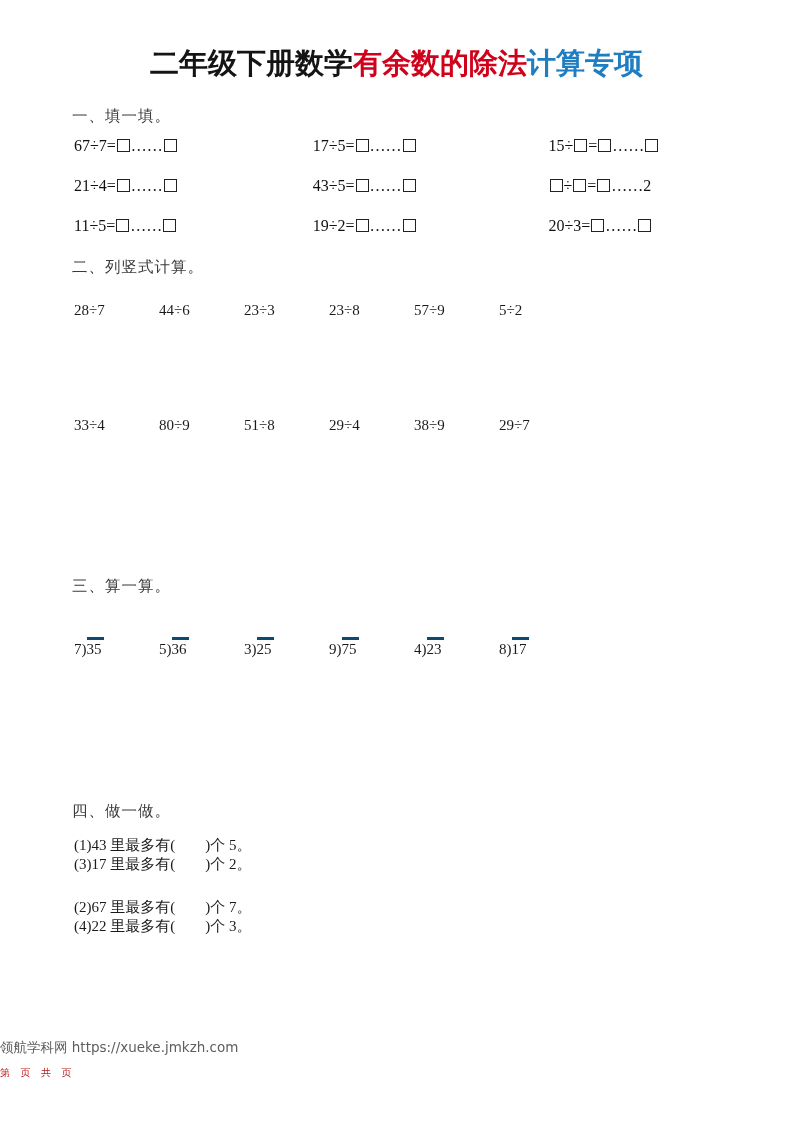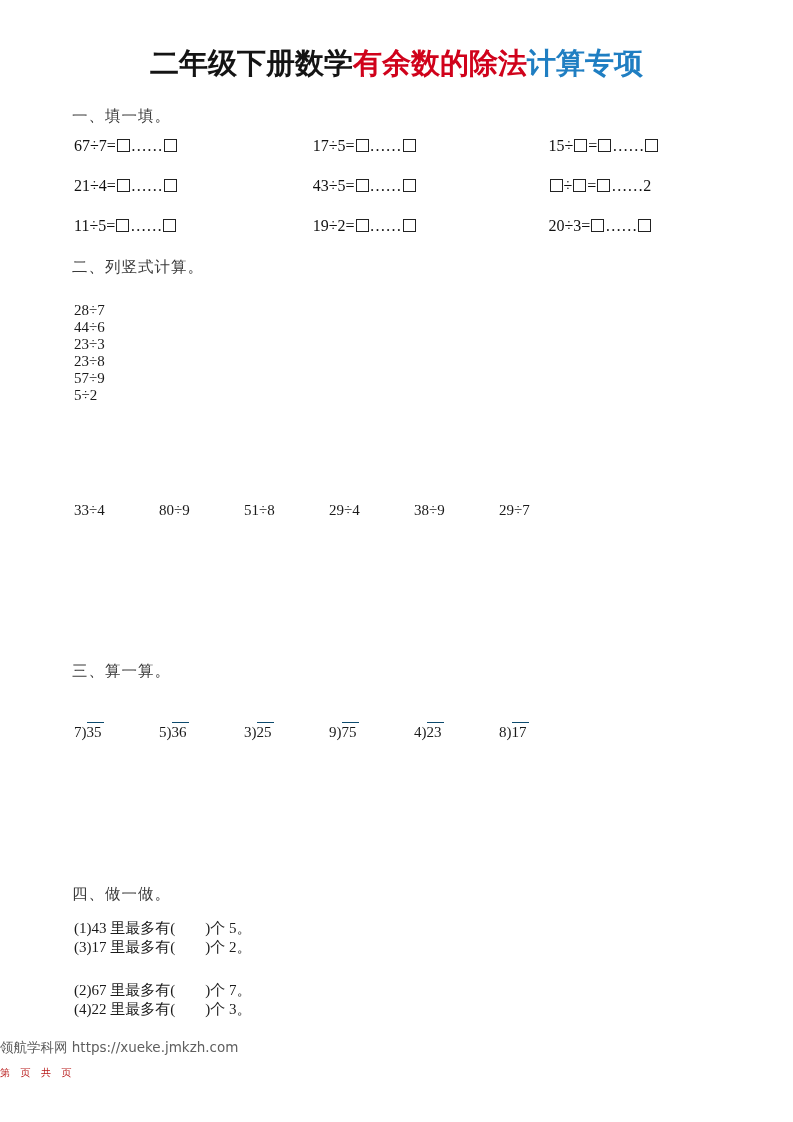--- a/index.html
+++ b/index.html
@@ -75,39 +75,39 @@
   
   .vcalc-row {
     display: flex;
     margin: 0 0 0 22px;
   }
   .vcalc-row .item {
     font-size: 15px;
     white-space: nowrap;
     font-family: "Liberation Serif", serif;
   }
-  .vcalc-row.r1 { margin-top: 24px; flex-direction: column; }
+  .vcalc-row.r1 { margin-top: 24px; }
   .vcalc-row.r2 { margin-top: 98px; align-items: flex-end; }
   .vc-w { width: 85px; }
 
   
   .ldiv-row {
     display: flex;
     margin: 40px 0 0 22px;
   }
   .ldiv {
     width: 85px;
     font-size: 15px;
     font-family: "Liberation Serif", serif;
     white-space: nowrap;
   }
   .ldiv .dvs { }
   .ldiv .paren { }
   .ldiv .dvd {
-    border-top: 1px solid #0c4a6e;
+    border-top: 3px solid #0c4a6e;
     padding: 0 2px 0 0;
     display: inline-block;
     line-height: 1.25;
   }
 
   
   .q-grid { margin: 14px 0 0 22px; }
   .q-row {
     display: flex;
     margin-bottom: 24px;

